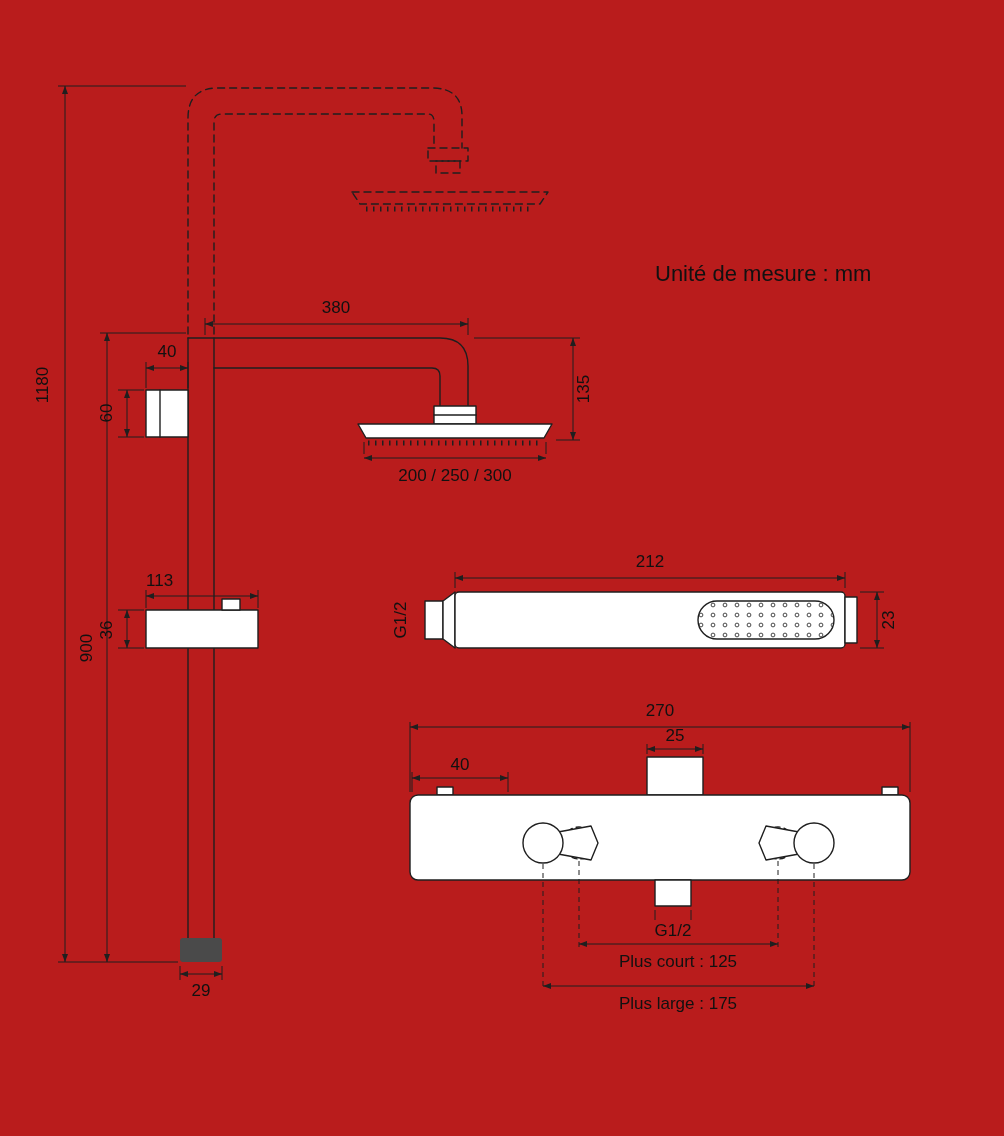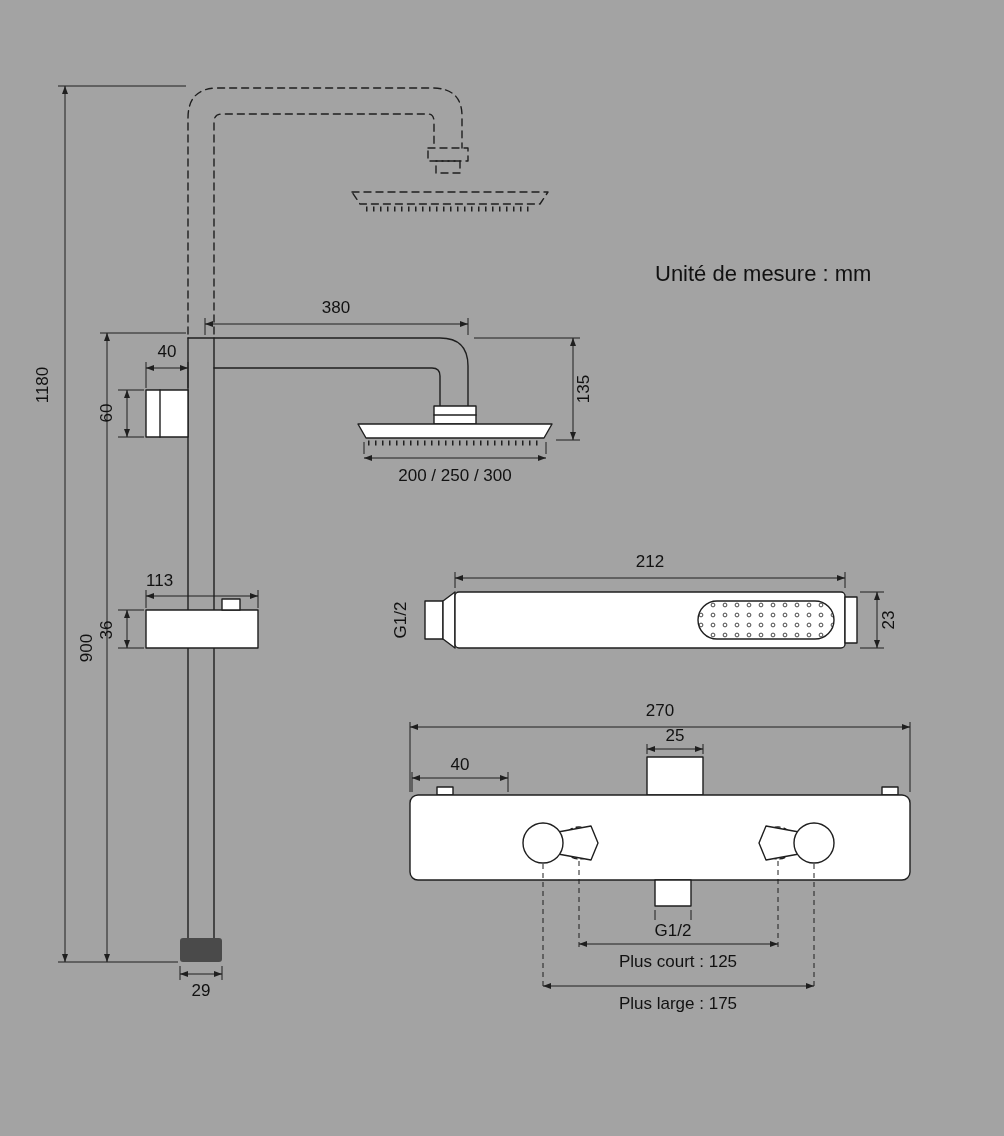--- a/index.html
+++ b/index.html
@@ -1,16 +1,16 @@
 <!DOCTYPE html>
 <html><head>
 <meta charset="utf-8">
 <style>
   html,body { margin:0; padding:0; background:#ffffff; }
-  .page { width:1004px; height:1136px; background:#a3a3a3; position:relative; overflow:hidden; }
+  .page { width:1004px; height:1136px; background:#b91c1c; position:relative; overflow:hidden; }
   svg { display:block; }
   .obj  { fill:none; stroke:#1f1f1f; stroke-width:1.4; stroke-linejoin:round; stroke-linecap:round; }
   .objf { fill:#ffffff; stroke:#1f1f1f; stroke-width:1.4; stroke-linejoin:round; }
   .dash { stroke-dasharray:7 5; }
   .dash2{ stroke-dasharray:5 4; }
   .dim  { fill:none; stroke:#1f1f1f; stroke-width:1; }
   .ext  { fill:none; stroke:#1f1f1f; stroke-width:1; }
   .ticks{ stroke:#1f1f1f; stroke-width:5; stroke-dasharray:1.5 5.5; }
   .dimtext { font:17px "Liberation Sans", sans-serif; fill:#111; }
   .note    { font:22px "Liberation Sans", sans-serif; fill:#111; }

